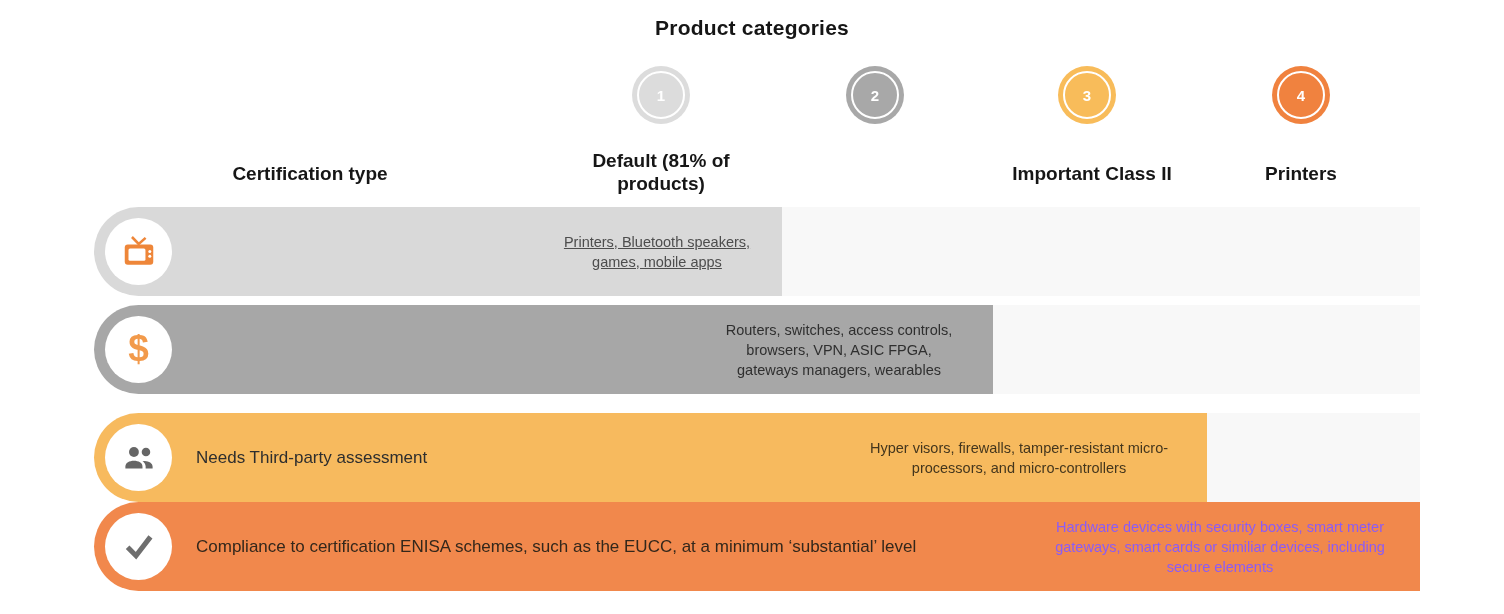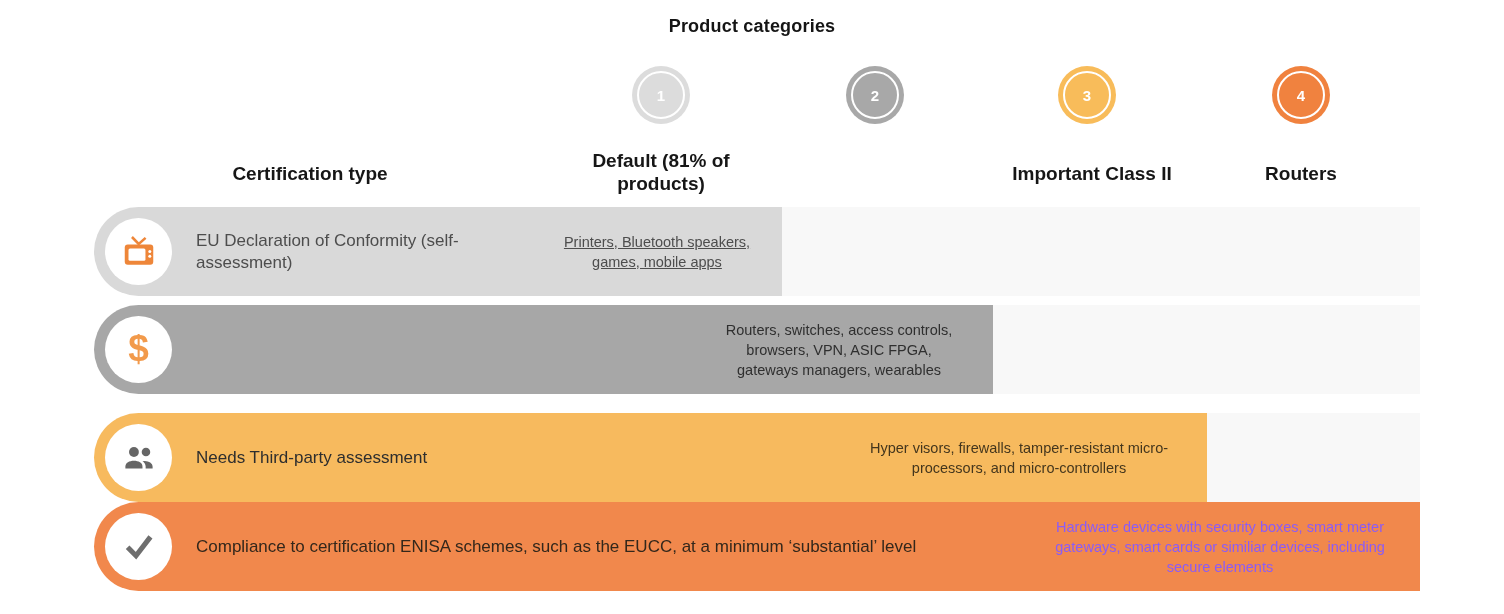--- a/index.html
+++ b/index.html
@@ -2,21 +2,21 @@
 <html><head>
 <meta charset="utf-8">
 <style>
   html,body{margin:0;padding:0;background:#fff;}
   .canvas{
     position:relative;width:1504px;height:614px;background:#ffffff;
     font-family:"Liberation Sans","DejaVu Sans",sans-serif;overflow:hidden;
   }
   .title{
     position:absolute;top:16px;left:0;width:100%;text-align:center;
-    font-size:18px;font-weight:700;color:#151515;letter-spacing:.2px;
+    font-size:21px;font-weight:700;color:#151515;letter-spacing:.2px;
   }
   
   .circle{
     position:absolute;top:66px;width:58px;height:58px;border-radius:50%;
     display:flex;align-items:center;justify-content:center;
   }
   .circle::before{
     content:"";position:absolute;inset:5px;border:2px solid #ffffff;border-radius:50%;
   }
   .circle .num{font-size:15px;font-weight:700;color:#ffffff;position:relative;}
@@ -75,35 +75,34 @@
   <div class="circle c3" style="background: rgb(248, 188, 90);">
     <span class="num">3</span>
   </div>
   <div class="circle c4" style="background: rgb(240, 130, 63);">
     <span class="num">4</span>
   </div>
 
   <div class="colhead h-cert">Certification type</div>
   <div class="colhead h-default">Default (81% of products)</div>
   <div class="colhead h-ic2">Important Class II</div>
-  <div class="colhead h-critical">Routers</div>
+  <div class="colhead h-critical">Printers</div>
 
   <div class="row r1">
     <div class="track"></div>
     <div class="band" style="background: rgb(217, 217, 217);"></div>
     <div class="icon-circle">
       <svg width="36" height="36" viewBox="0 0 24 24" style="color: rgb(238, 134, 57);">
         <path d="M7.3 2 L11.8 6.6 L16.4 2.6" fill="none" stroke="currentColor" stroke-width="1.7"></path>
         <rect x="2.5" y="7" width="19" height="13.5" rx="2" fill="currentColor"></rect>
         <rect x="5" y="9.6" width="11.3" height="8.3" rx="1" fill="#ffffff"></rect>
         <circle cx="19.2" cy="11.6" r="1" fill="#ffffff"></circle>
         <circle cx="19.2" cy="14.8" r="1" fill="#ffffff"></circle>
       </svg>
     </div>
-    <div class="cert" style="color: rgb(77, 77, 77);">EU Declaration of Conformity (self-assessment)</div>
     <div class="products" style="color: rgb(77, 77, 77);">Printers, Bluetooth speakers, games, mobile apps</div>
   </div>
 
   <div class="row r2">
     <div class="track"></div>
     <div class="band" style="background: rgb(167, 167, 167);"></div>
     <div class="icon-circle">
       <span class="dollar" style="color: rgb(242, 154, 75);">$</span>
     </div>
     <div class="products" style="color: rgb(47, 47, 47);">Routers, switches, access controls, browsers, VPN, ASIC FPGA, gateways managers, wearables</div>

